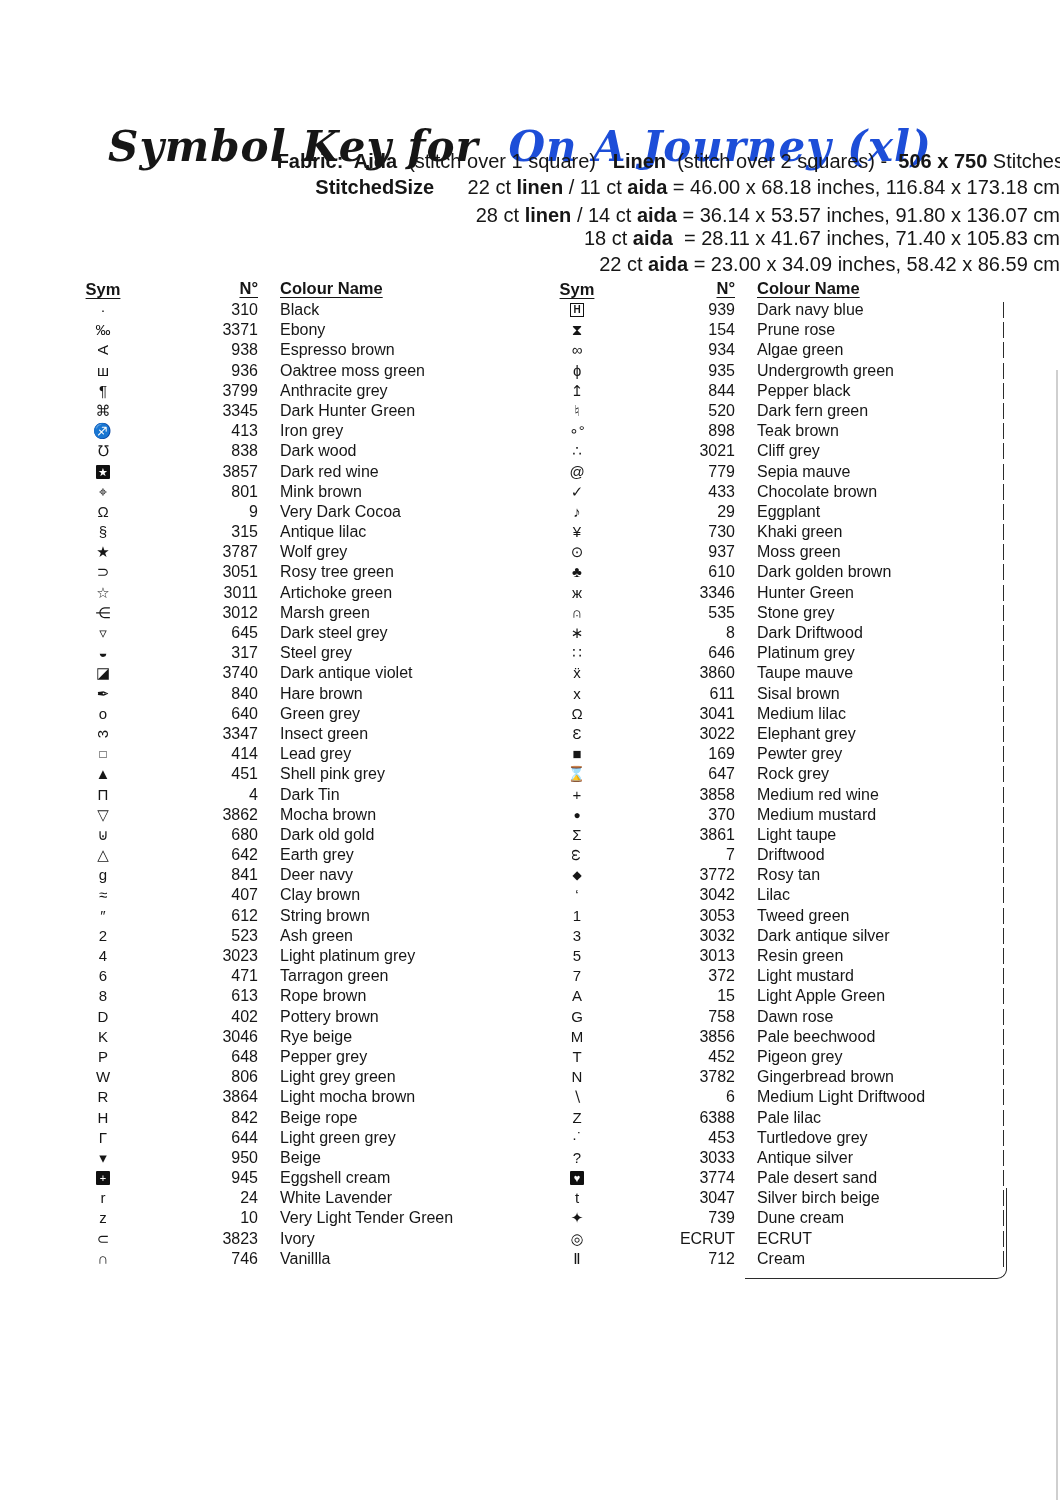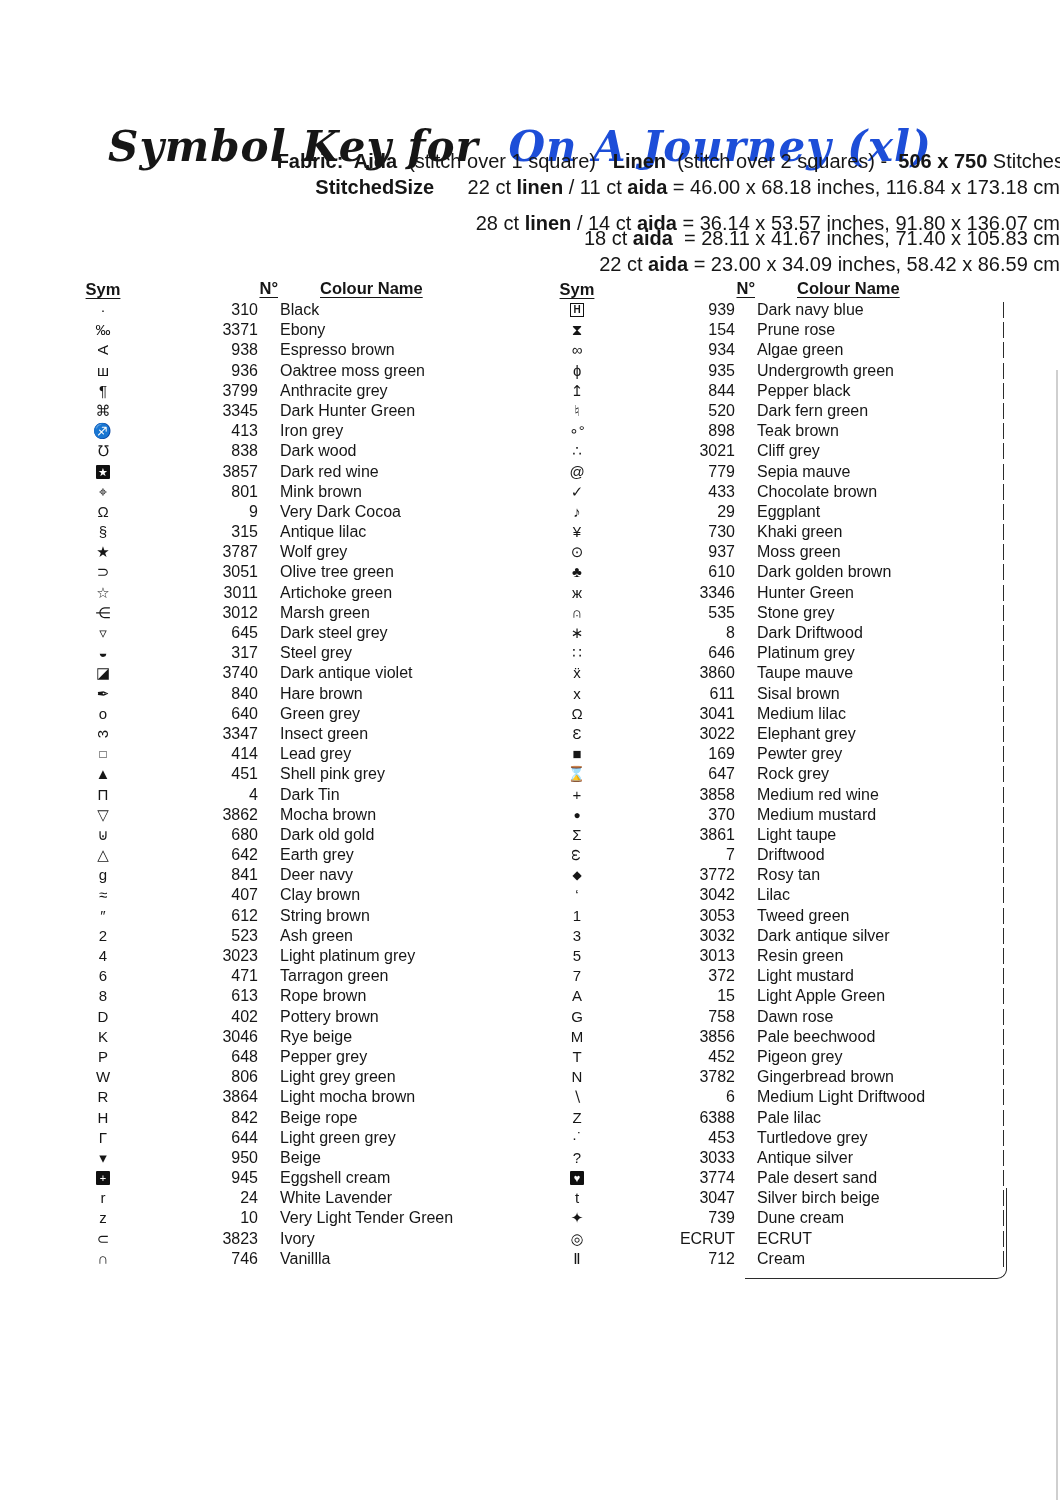--- a/index.html
+++ b/index.html
@@ -9,29 +9,29 @@
   
   .title{position:absolute;top:94px;left:0;width:1040px;text-align:center;
          font-family:"DejaVu Serif",serif;font-style:italic;font-weight:bold;
          font-size:42px;letter-spacing:1px;white-space:nowrap;}
   .title .t-red{margin-left:14px;}
 
   
   .fabric-line{position:absolute;top:150px;left:4px;width:100%;font-size:20px;white-space:pre-wrap;padding-left:37px;box-sizing:border-box;text-align:right;}
   .size-line{position:absolute;left:0;width:100%;font-size:20px;white-space:pre-wrap;box-sizing:border-box;text-align:right;}
   .sl1{top:176px;padding-left:37px;}
-  .sl2{top:212px;padding-left:108px;}
+  .sl2{top:204px;padding-left:108px;}
   .sl3{top:227px;padding-left:300px;}
   .sl4{top:253px;padding-left:302px;}
 
   
   .col{position:absolute;top:278px;}
   .col-left{left:60px;width:470px;}
   .col-right{left:535px;width:472px;}
-  .hdr{display:flex;height:22px;line-height:20px;font-weight:bold;font-size:16.5px;gap:20px;}
+  .hdr{display:flex;height:22px;line-height:20px;font-weight:bold;font-size:16.5px;}
   .hdr .h{text-decoration:underline;text-underline-offset:3px;}
   .rows{position:absolute;top:22px;left:0;right:0;}
   .row{display:flex;height:20.2px;line-height:20.2px;font-size:16px;position:relative;}
   .cell{display:block;}
   .sym{width:86px;text-align:center;font-size:15px;display:flex;align-items:center;justify-content:center;}
   .col-right .sym{width:84px;}
   .num{width:112px;text-align:right;}
   .col-right .num{width:116px;}
   .name{padding-left:22px;white-space:nowrap;}
   .hdr .sym{font-size:16.5px;}
@@ -176,21 +176,21 @@
             <span class="glyph">★</span>
           </span>
           <span class="cell num">3787</span>
           <span class="cell name">Wolf grey</span>
         </div>
         <div class="row">
           <span class="cell sym">
             <span class="glyph">⊃</span>
           </span>
           <span class="cell num">3051</span>
-          <span class="cell name">Olive tree green</span>
+          <span class="cell name">Rosy tree green</span>
         </div>
         <div class="row">
           <span class="cell sym">
             <span class="glyph">☆</span>
           </span>
           <span class="cell num">3011</span>
           <span class="cell name">Artichoke green</span>
         </div>
         <div class="row">
           <span class="cell sym">

